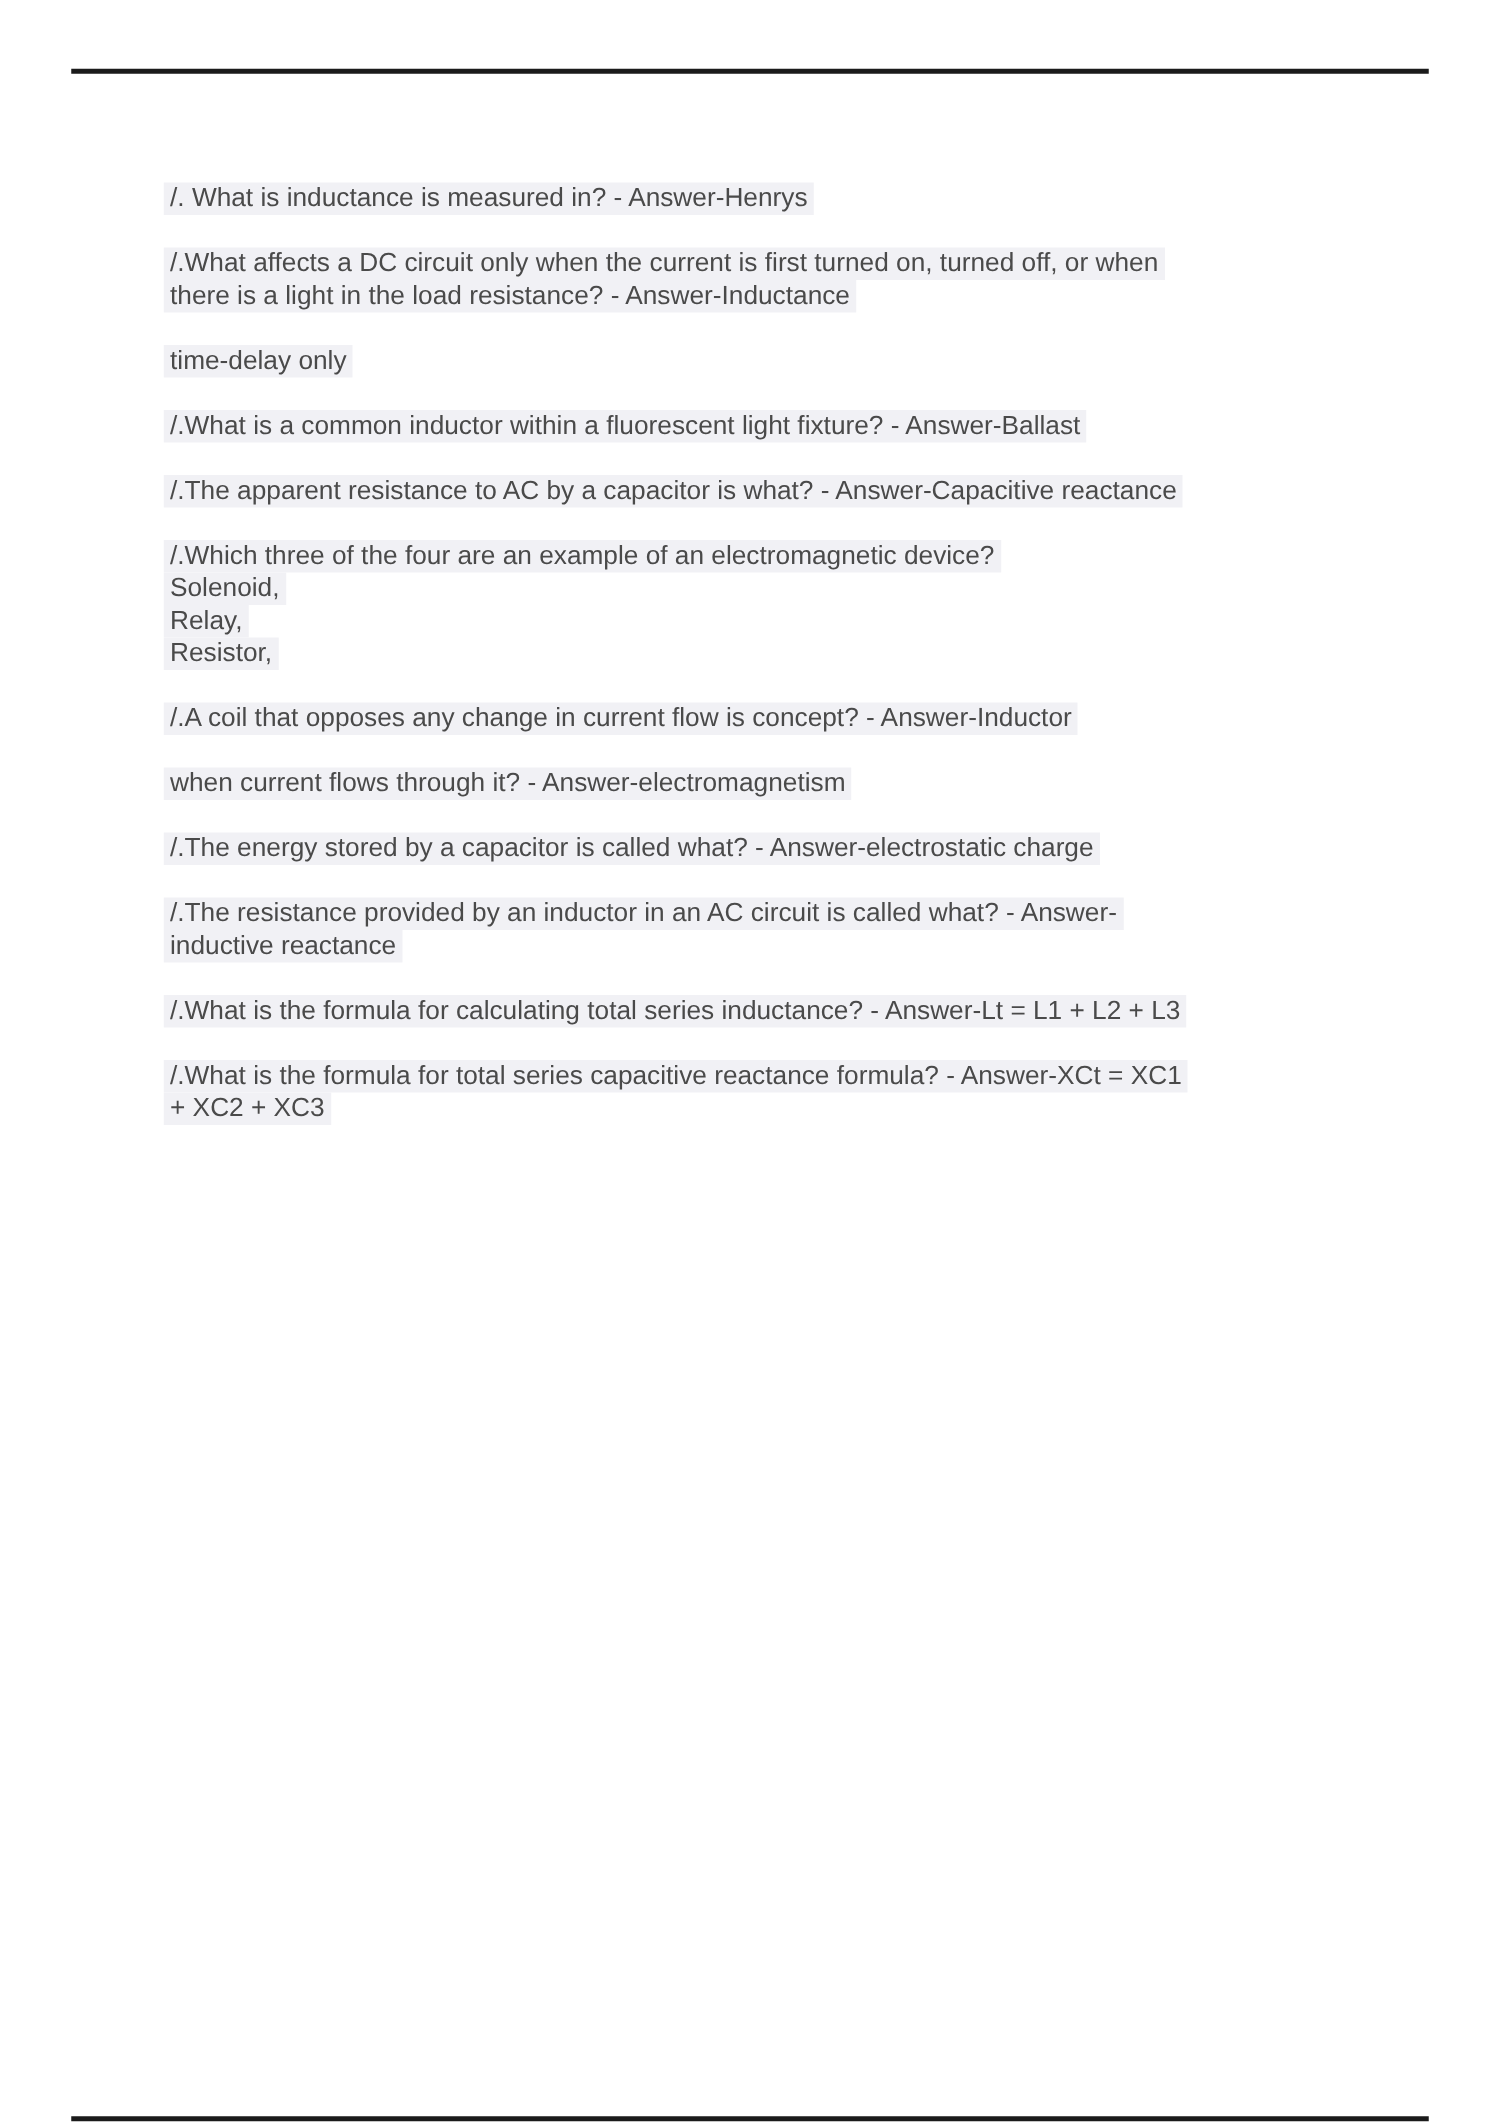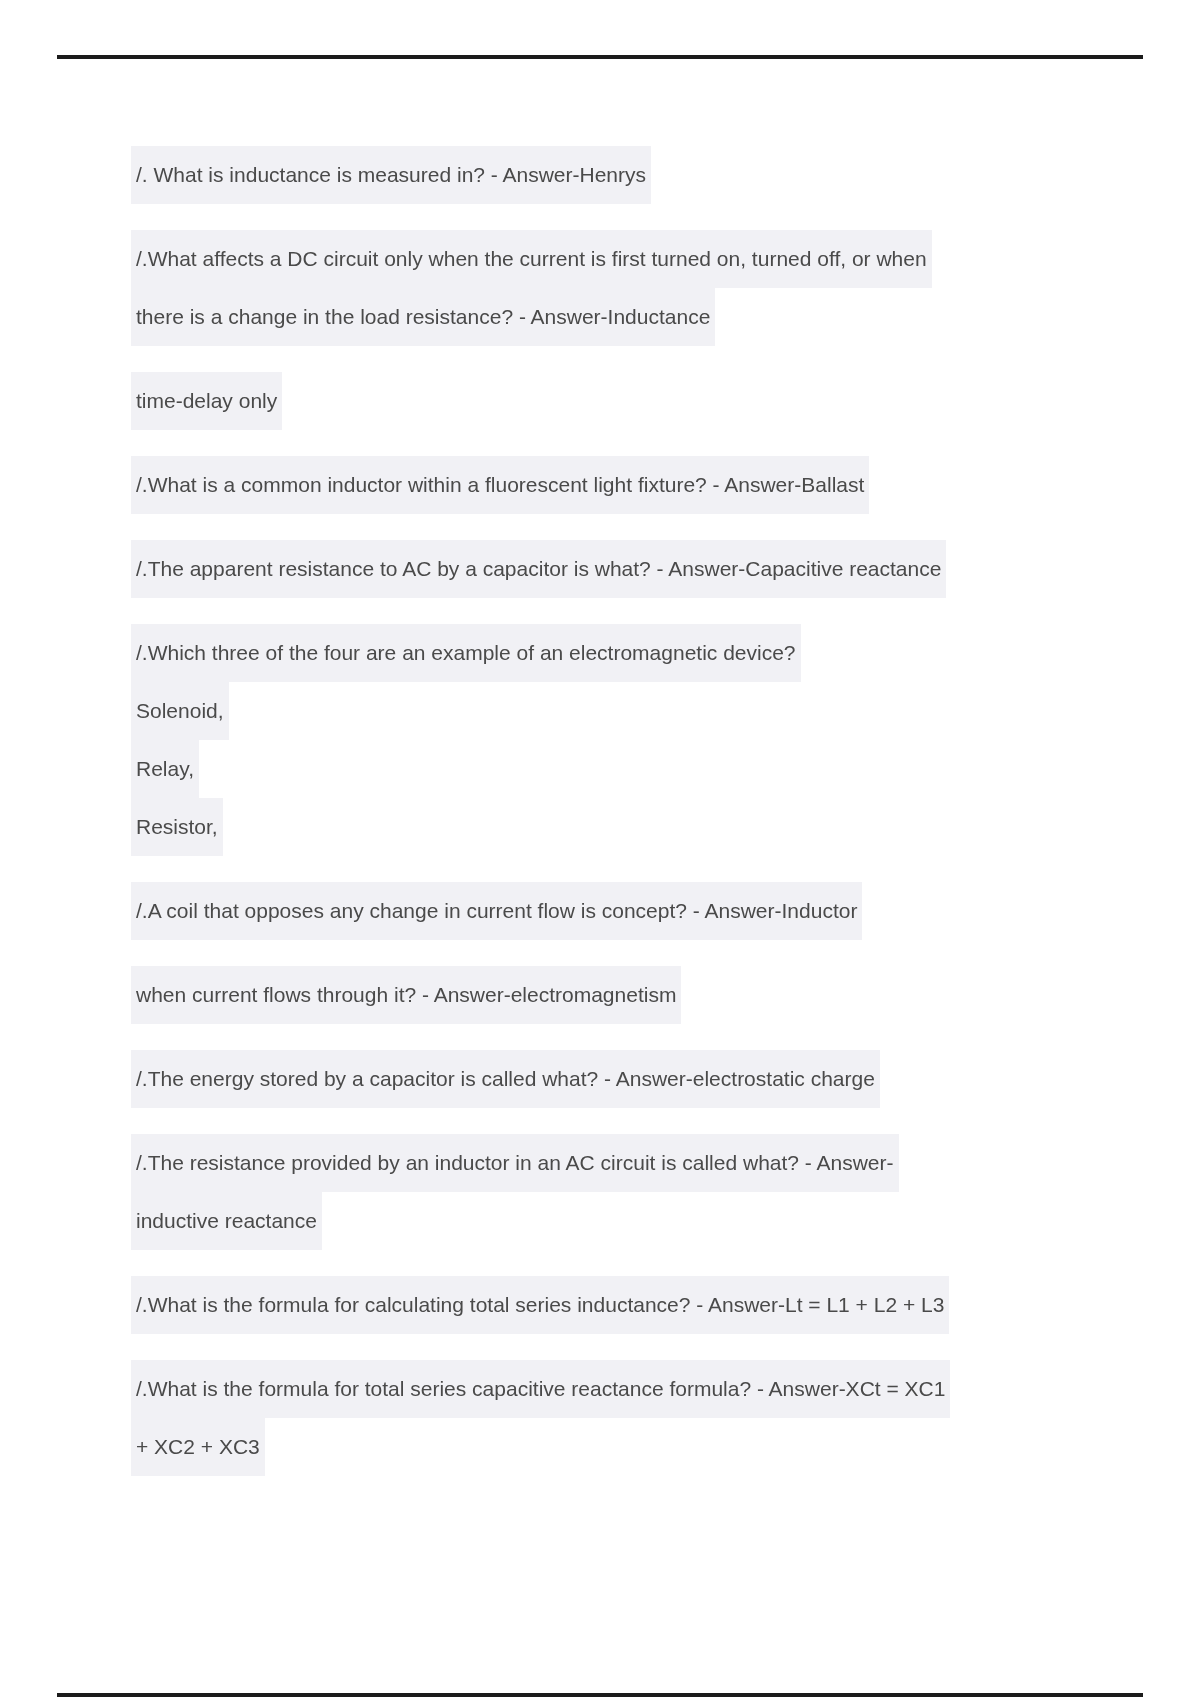--- a/index.html
+++ b/index.html
@@ -40,39 +40,39 @@
     line-height: 34px;
     white-space: pre;
   }
   .para { margin: 0 0 26px 0; }
   .line {
     display: table;
     background: var(--line-hl, #f1f1f5);
     font-size: 21px;
     line-height: 26px;
     color: var(--body-text, #4a4a4a);
-    padding: 16px 5px;
+    padding: 0 5px;
     margin-left: -5px;
     white-space: pre;
   }
 </style>
 </head>
 <body>
 
 <div class="page">
   <div class="rule top"></div>
 
   <div class="content">
     <div class="questions" id="questions">
         <div class="para">
           <span class="line">/. What is inductance is measured in? - Answer-Henrys</span>
         </div>
         <div class="para">
           <span class="line">/.What affects a DC circuit only when the current is first turned on, turned off, or when</span>
-          <span class="line">there is a change in the load resistance? - Answer-Inductance</span>
+          <span class="line">there is a light in the load resistance? - Answer-Inductance</span>
         </div>
         <div class="para">
           <span class="line">time-delay only</span>
         </div>
         <div class="para">
           <span class="line">/.What is a common inductor within a fluorescent light fixture? - Answer-Ballast</span>
         </div>
         <div class="para">
           <span class="line">/.The apparent resistance to AC by a capacitor is what? - Answer-Capacitive reactance</span>
         </div>

